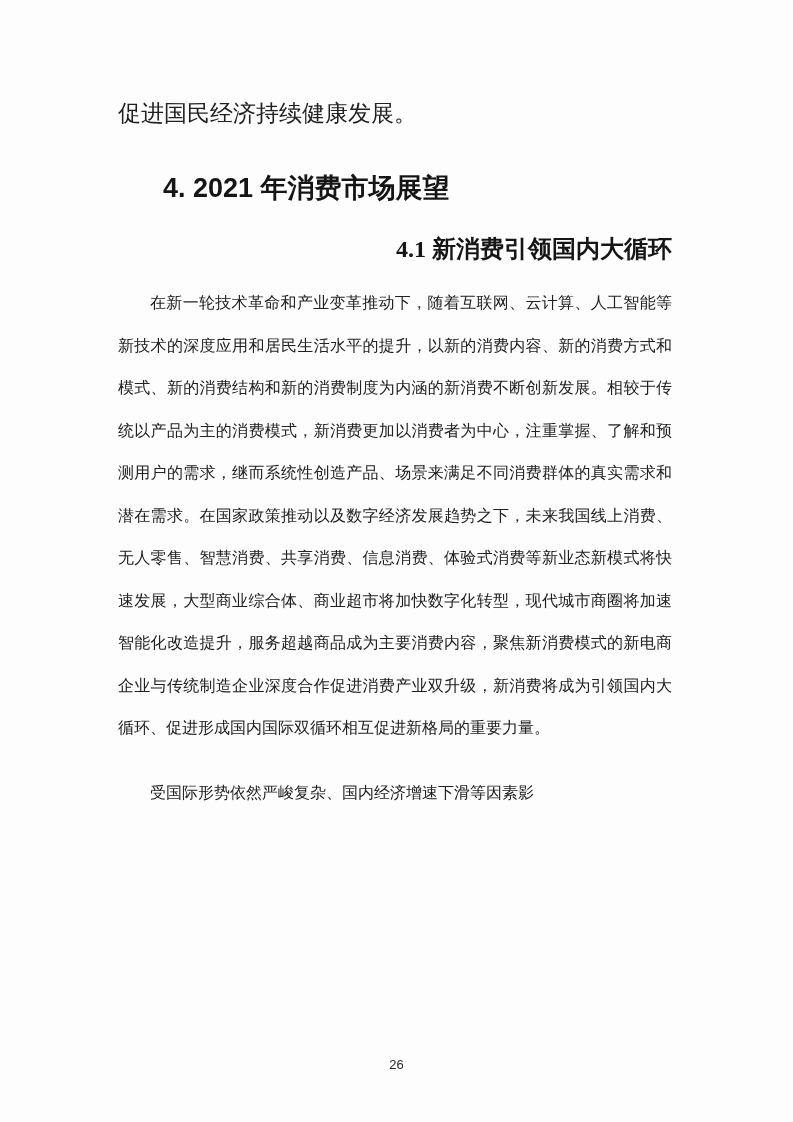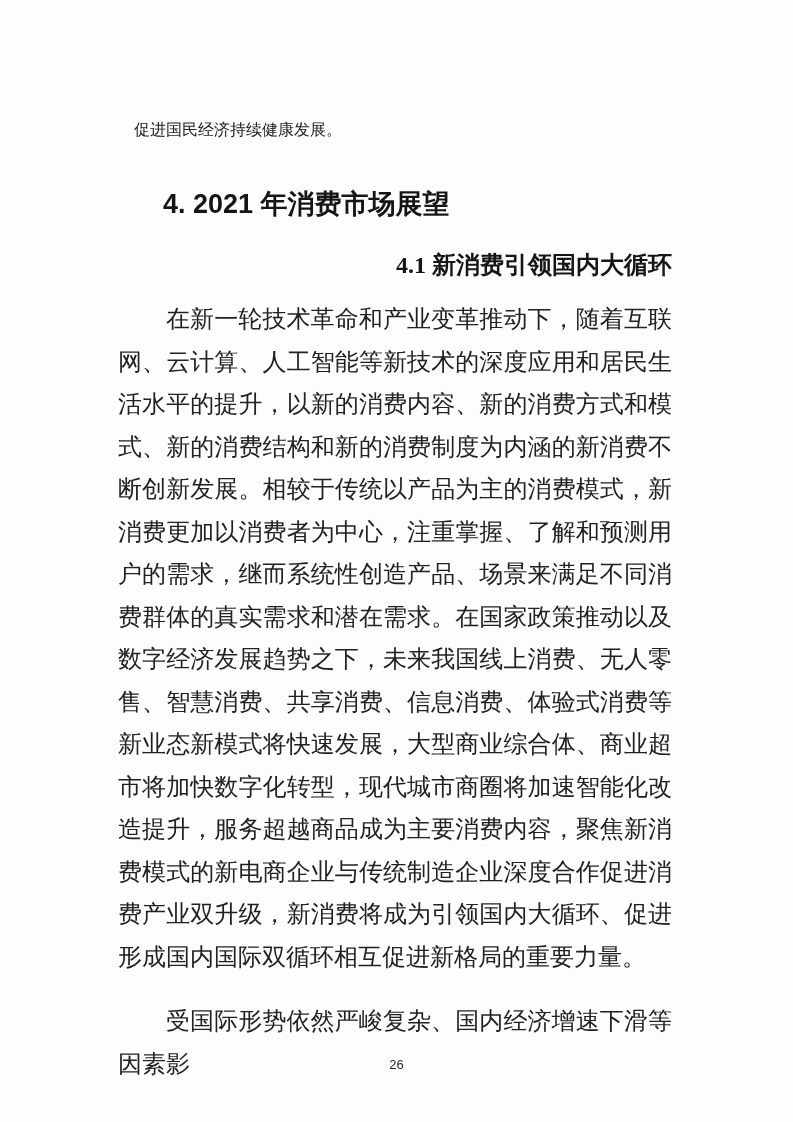--- a/index.html
+++ b/index.html
@@ -17,22 +17,22 @@
     font-family: "Liberation Serif", "DejaVu Serif", serif;
   }
   .doc-content {
     position: absolute;
     left: 118px;
     top: 0;
     width: 554px;
     padding-top: 100px;
   }
   .intro {
-    margin: 16px;
-    font-size: 16px;
+    margin: 0;
+    font-size: 23px;
     line-height: 28px;
     text-align: justify;
   }
   .section-title {
     margin: 46px 0 0 45px;
     font-size: 27px;
     line-height: 28px;
     font-weight: bold;
     color: #151515;
     font-family: "Liberation Sans", "DejaVu Sans", sans-serif;
@@ -44,21 +44,21 @@
     font-weight: bold;
     color: #151515;
     font-family: "Liberation Serif", "DejaVu Serif", serif;
     text-align: right;
   }
   .sub-title-2 {
     margin-top: 19px;
   }
   .para {
     margin: 20px 0 0 0;
-    font-size: 24px;
+    font-size: 16px;
     line-height: 42.5px;
     text-align: justify;
     text-indent: 2em;
     word-break: break-all;
   }
   .para-2 {
     margin-top: 22px;
   }
   .page-number {
     position: absolute;

